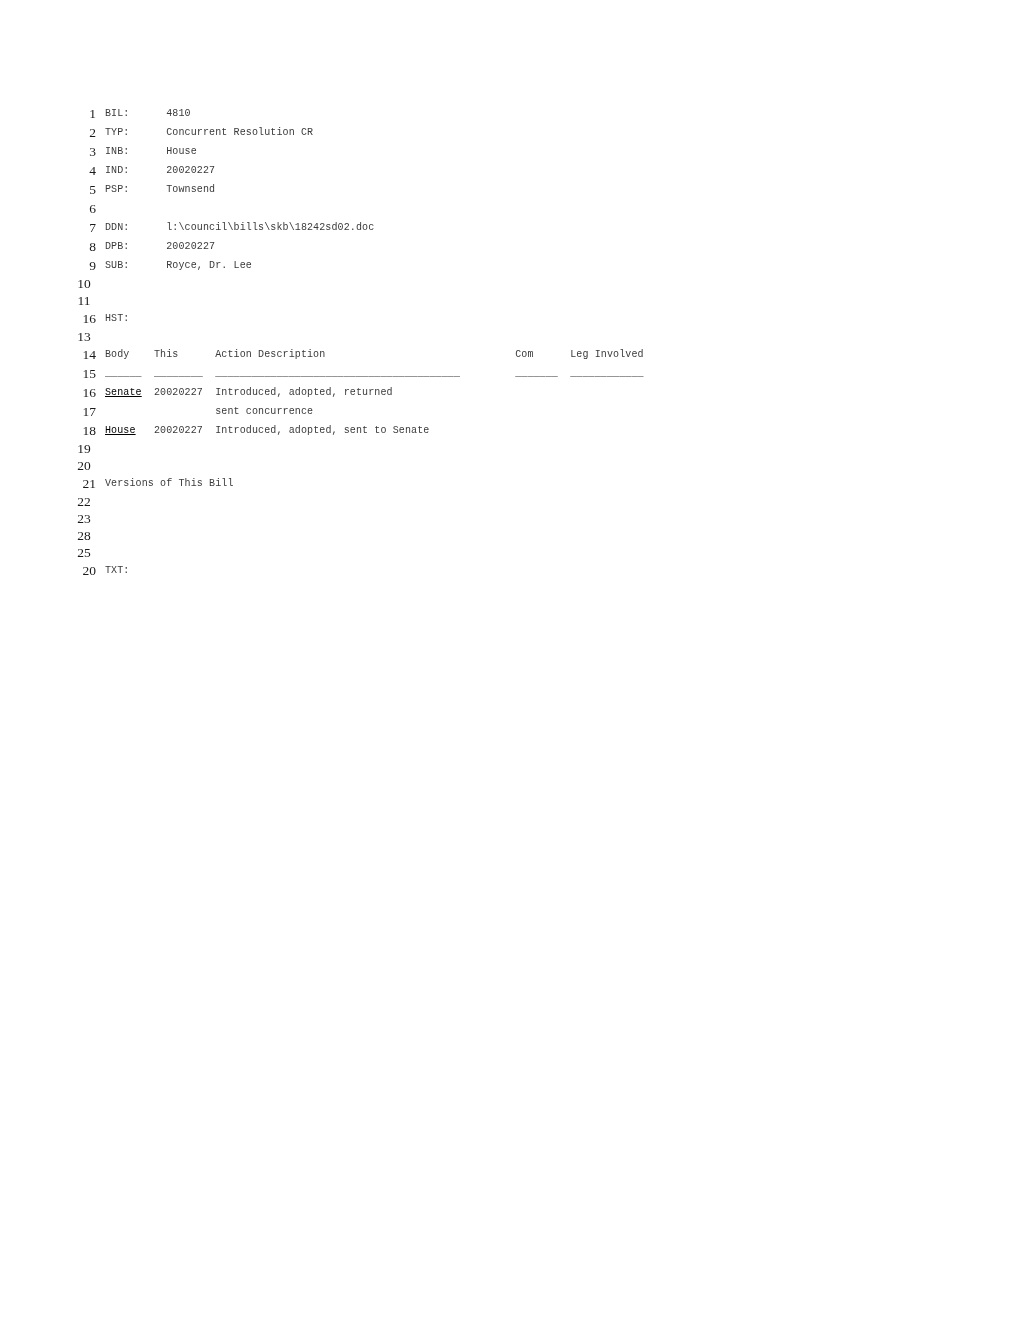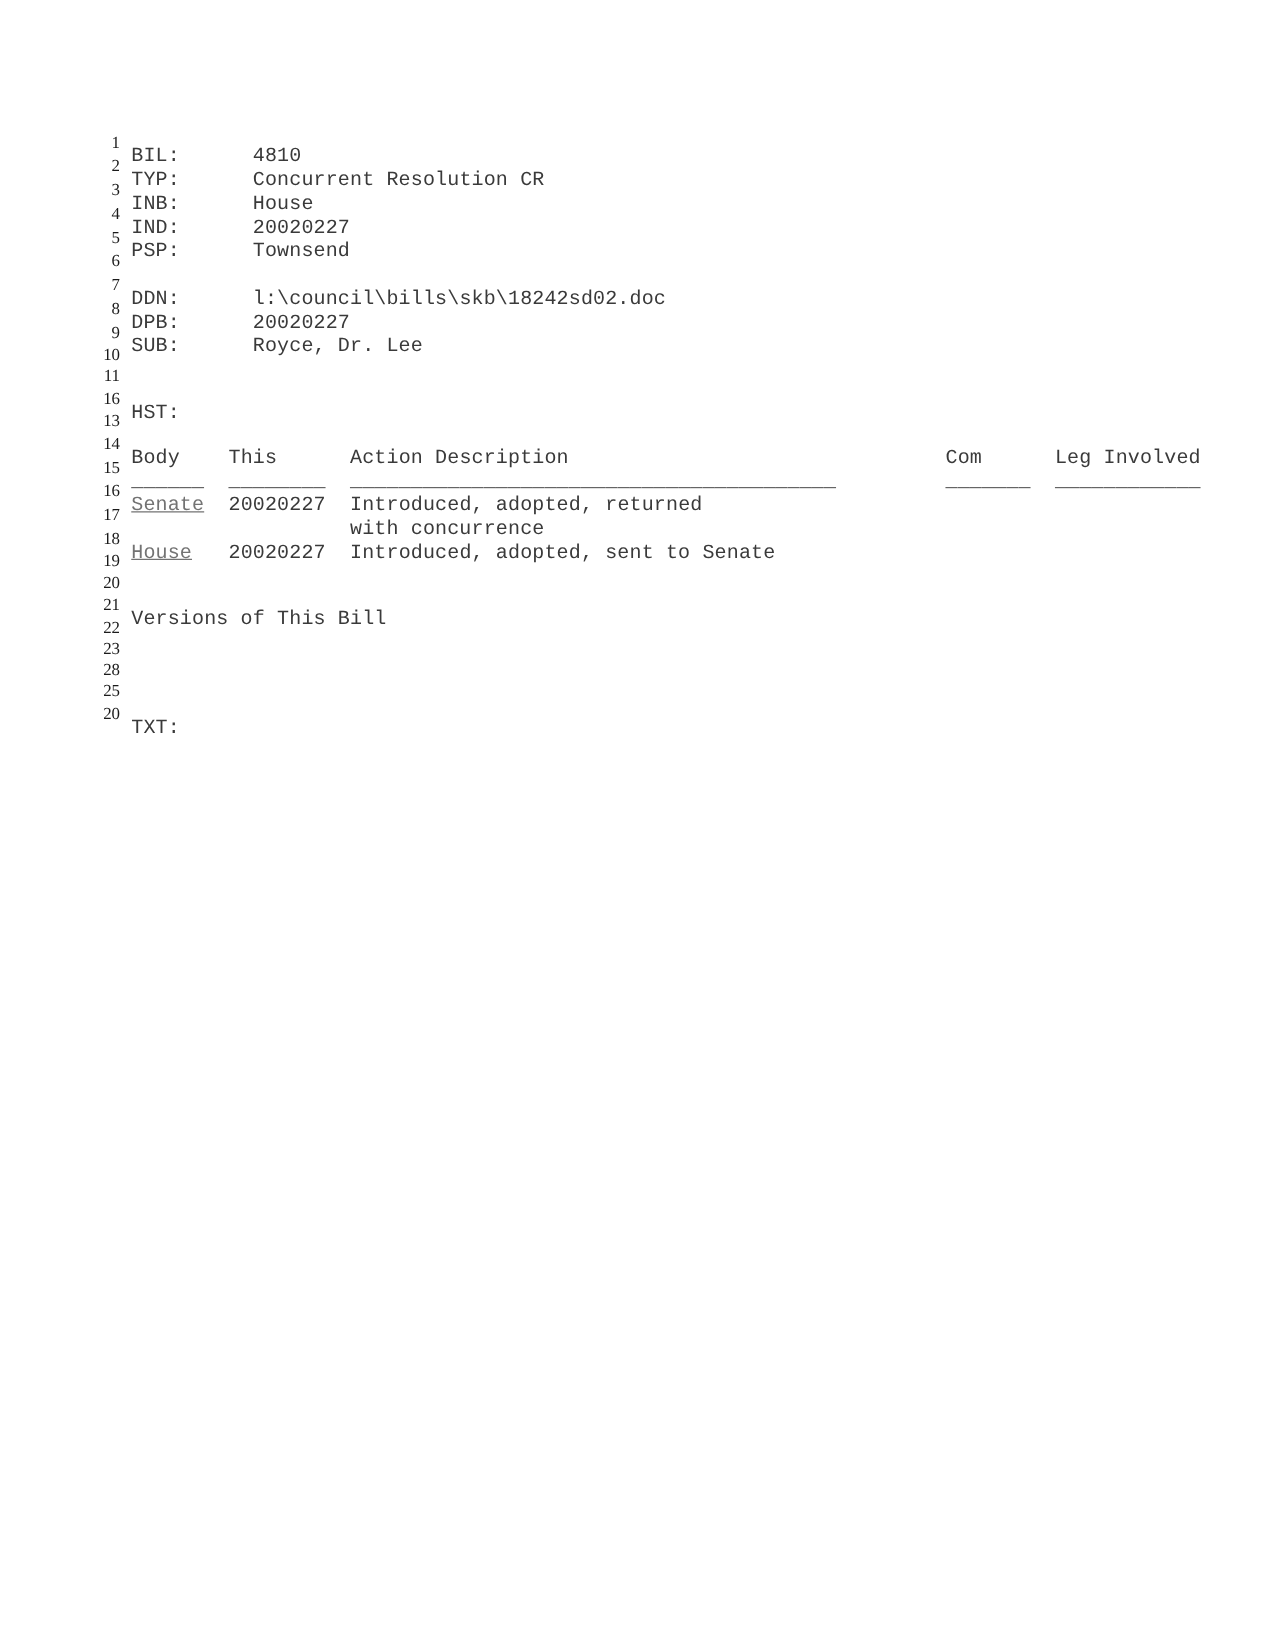--- a/index.html
+++ b/index.html
@@ -44,37 +44,37 @@
     left: 0;
     top: 0;
     width: 24px;
     text-align: right;
     font-family: "Liberation Serif", "DejaVu Serif", serif;
     font-size: 13.5px;
     line-height: 19px;
     color: #1a1a1a;
     letter-spacing: 0;
   }
-  .blank-tight .gutter { line-height: 17px; }
+  .blank-tight .gutter { line-height: 17px; text-align: center; }
 
   .content {
     position: absolute;
     left: 33px;
-    top: 12px;
+    top: 0;
     font-family: "Liberation Mono", "DejaVu Sans Mono", monospace;
-    font-size: 16px;
+    font-size: 10px;
     line-height: 19px;
     color: #3a3a3a;
     white-space: pre;
     letter-spacing: 0.12px;
   }
   .blank-tight .content { line-height: 17px; }
 
   a.doclink {
-    color: #737373;
+    color: #000000;
     text-decoration: underline;
     text-underline-offset: 1px;
   }
 </style>
 </head>
 <body>
 
 <div id="page">
   <div id="doc">
 
@@ -152,21 +152,21 @@
       <span class="content"><span>______</span><span>  </span><span>________</span><span>  </span><span>________________________________________</span><span>         </span><span>_______</span><span>  </span><span>____________</span></span>
     </div>
 
     <div class="line">
       <span class="gutter">16</span>
       <span class="content"><a class="doclink" href="#">Senate</a><span>  </span><span>20020227</span><span>  </span><span>Introduced, adopted, returned</span></span>
     </div>
 
     <div class="line">
       <span class="gutter">17</span>
-      <span class="content"><span>                  </span><span>with concurrence</span></span>
+      <span class="content"><span>                  </span><span>sent concurrence</span></span>
     </div>
 
     <div class="line">
       <span class="gutter">18</span>
       <span class="content"><a class="doclink" href="#">House</a><span>   </span><span>20020227</span><span>  </span><span>Introduced, adopted, sent to Senate</span></span>
     </div>
 
     <div class="line blank-tight">
       <span class="gutter">19</span>
       <span class="content"></span>

